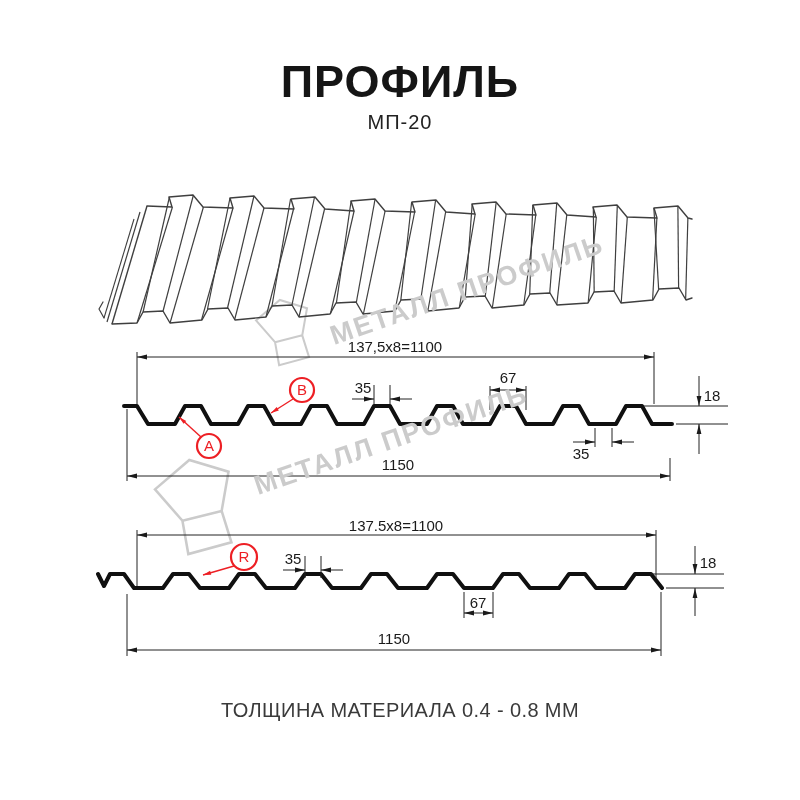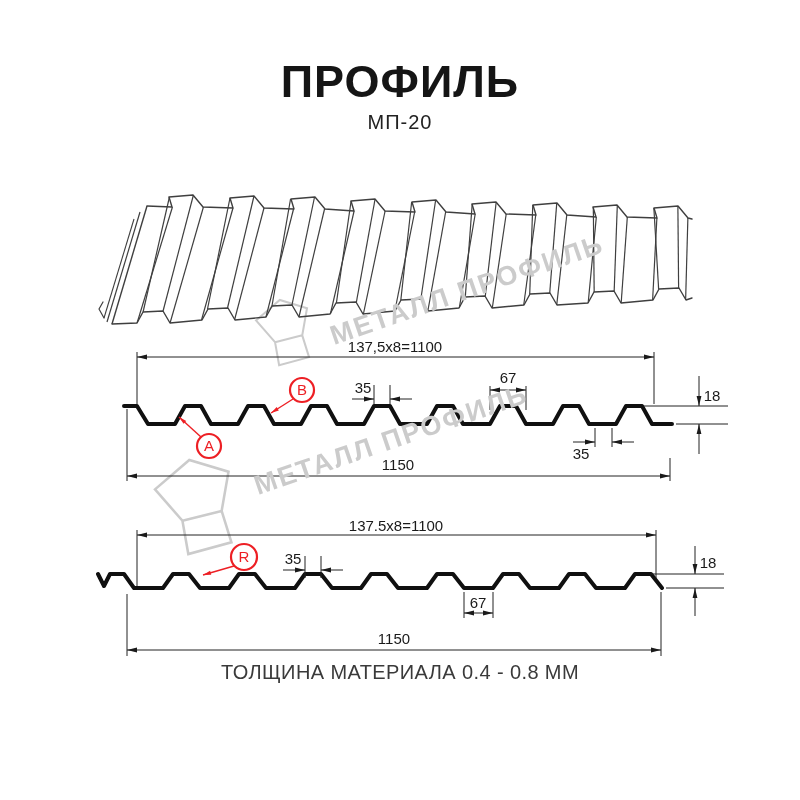--- a/index.html
+++ b/index.html
@@ -2,21 +2,21 @@
 <html><head>
 <meta charset="utf-8">
 <style>
   html,body{margin:0;padding:0;background:#fff;}
   .page{position:relative;width:800px;height:800px;background:#ffffff;overflow:hidden;
         font-family:"Liberation Sans", sans-serif;}
   .title{position:absolute;top:56px;left:0;width:800px;text-align:center;
          font-size:45px;font-weight:bold;letter-spacing:1px;color:#151515;}
   .subtitle{position:absolute;top:111px;left:0;width:800px;text-align:center;
          font-size:20px;font-weight:500;letter-spacing:1px;color:#222;}
-  .caption{position:absolute;top:661px;left:0;width:800px;text-align:center;
+  .caption{position:absolute;top:699px;left:0;width:800px;text-align:center;
          font-size:20px;font-weight:500;letter-spacing:0.4px;color:#3a3a3a;}
   svg{position:absolute;left:0;top:0;}
   text.dim{font-family:"Liberation Sans", sans-serif;font-size:15px;fill:#1a1a1a;}
   text.marker{font-family:"Liberation Sans", sans-serif;font-size:15px;}
   text.wm{font-family:"Liberation Sans", sans-serif;font-weight:bold;font-size:27px;
           letter-spacing:2px;}
 </style>
 </head>
 <body>
 

